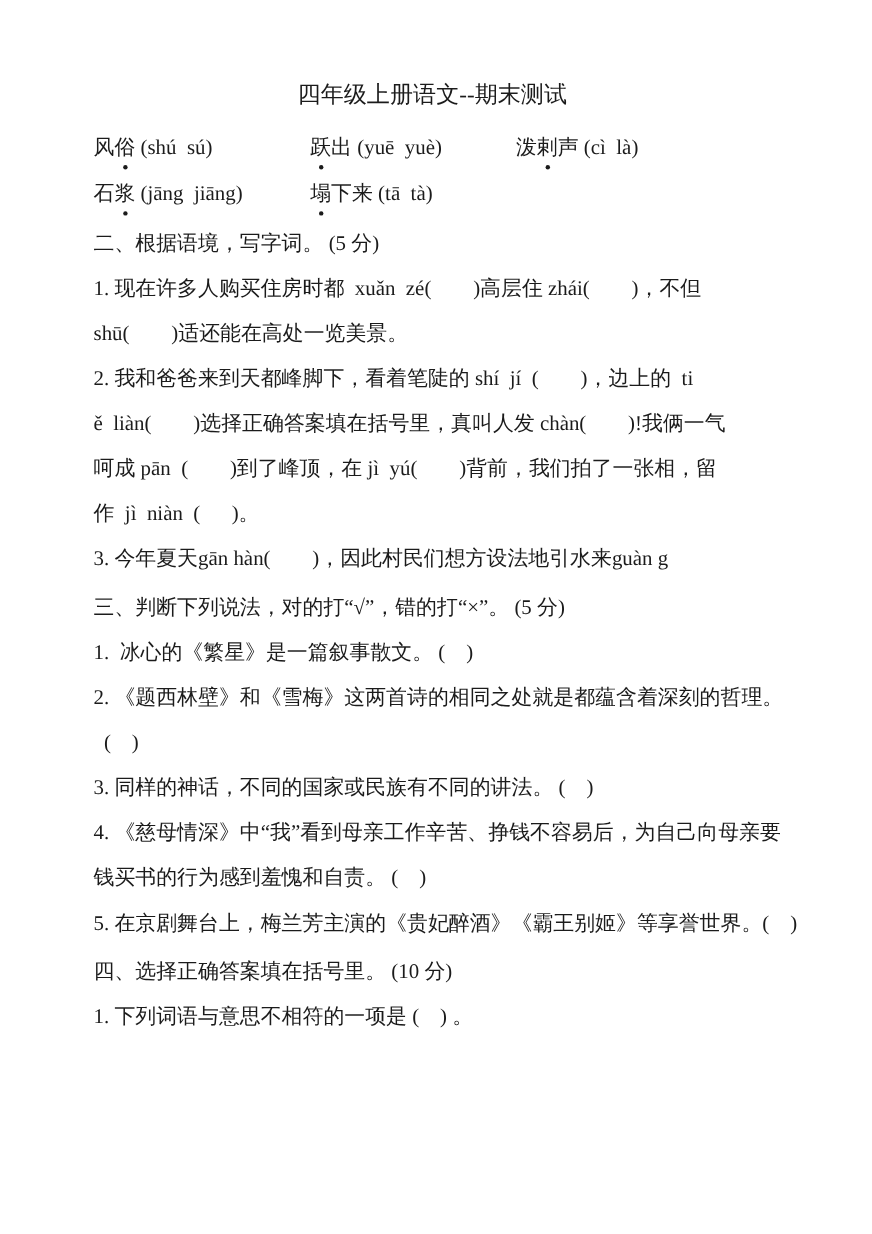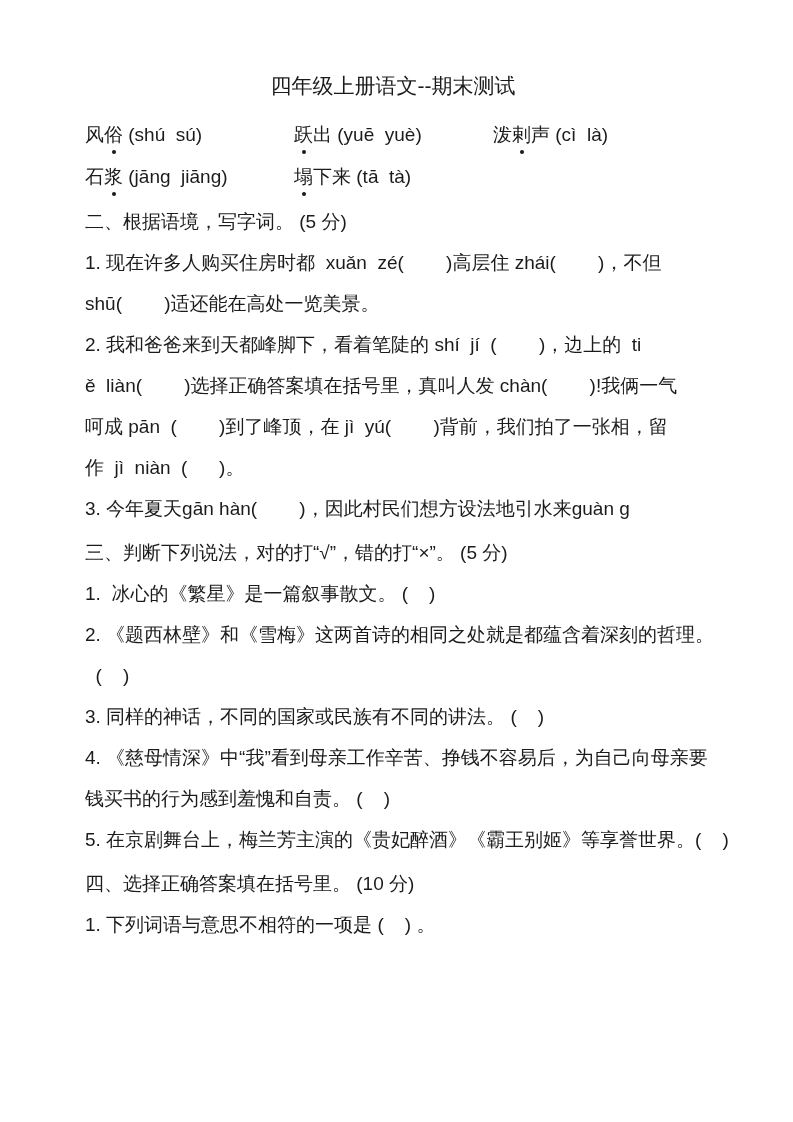--- a/index.html
+++ b/index.html
@@ -10,21 +10,21 @@
   body {
     width: 793px;
     height: 1122px;
     overflow: hidden;
   }
   .page {
     box-sizing: border-box;
     width: 793px;
     height: 1122px;
     padding: 66px 92px 0 85px;
-    font-family: Liberation Sans, sans-serif;
+    font-family: Liberation Serif, serif;
     font-size: 19px;
     color: #1b1b1b;
     background: #ffffff;
   }
   .title {
     text-align: center;
     font-size: 21px;
     line-height: 40px;
     white-space: pre;
     margin: 0 0 8px 0;
@@ -36,21 +36,20 @@
     min-height: 41px;
   }
   .heading {
     margin-top: 3px;
   }
   .word-row {
     display: flex;
     line-height: 42px;
     min-height: 42px;
     white-space: pre;
-    gap: 12px;
   }
   .wr-cell:nth-child(1) { width: 197px; }
   .wr-cell:nth-child(2) { width: 187px; }
   .wr-cell:nth-child(3) { flex: 1; }
   .du {
     position: relative;
     display: inline-block;
   }
   .du::after {
     content: "";

